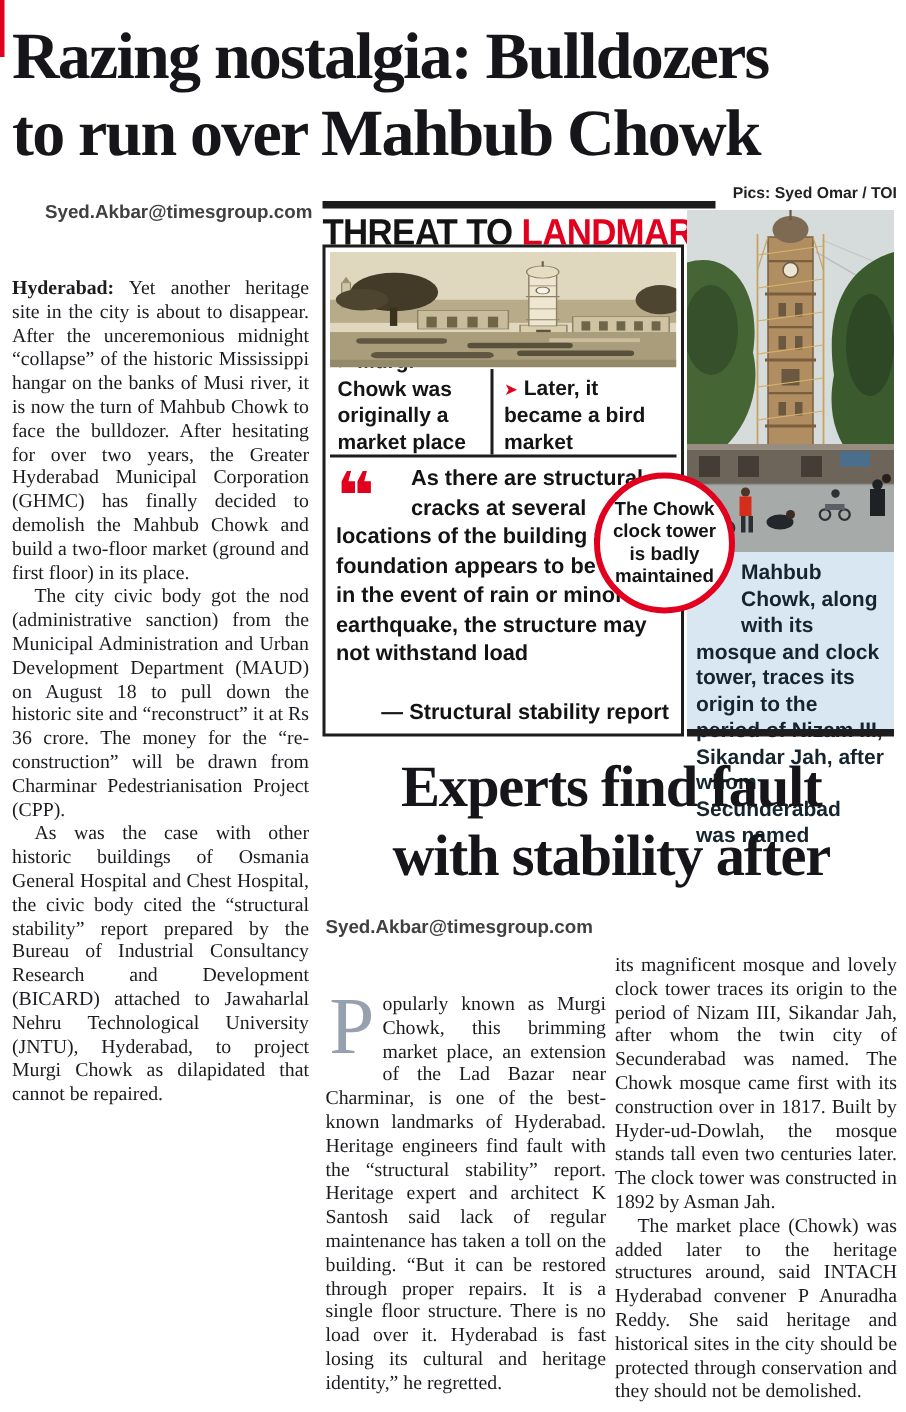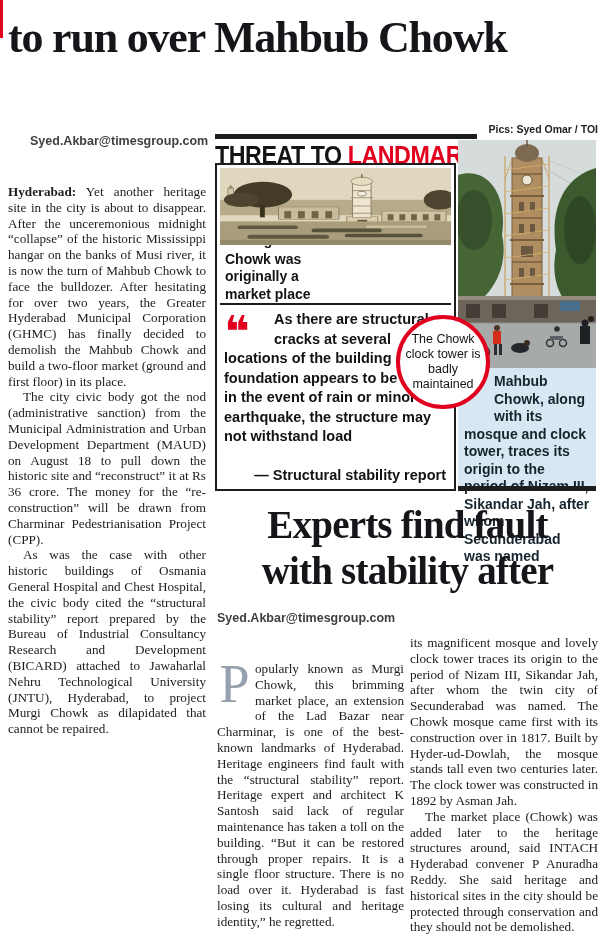--- a/index.html
+++ b/index.html
@@ -77,21 +77,21 @@
   .qmark {
     float:left; width:50px; height:36px; color:#e1001e;
     font-family:"DejaVu Sans",sans-serif; font-size:44px; line-height:44px;
   }
   .qattr { text-align:right; font-size:14.5px; margin-top:19px; }
 
   .circle {
     position:absolute; left:396px; top:315px; width:94px; height:94px; z-index:6;
     background:#fff; border:4px solid #e1001e; border-radius:50%;
     display:flex; align-items:center; justify-content:center; text-align:center;
-    font-family:"Liberation Sans",sans-serif; font-weight:normal; font-size:12.5px;
+    font-family:"Liberation Sans",sans-serif; font-weight:bold; font-size:12.5px;
     line-height:15px; color:#141414; padding:2px; box-sizing:border-box;
   }
 
   .photo2 { position:absolute; left:458px; top:140px; width:138px; height:228px; overflow:hidden; }
   .photo2 svg { display:block; width:100%; height:100%; }
   .photo2cap {
     position:absolute; left:458px; top:368px; width:138px; height:118px; box-sizing:border-box;
     background:#d8e7f2; padding:5px 6px 0 6px; font-family:"Liberation Sans",sans-serif;
     font-weight:bold; font-size:14px; line-height:17.5px; color:#16242e;
   }
@@ -105,20 +105,21 @@
   }
 </style>
 </head>
 <body>
 
 <div class="page">
 
   <div class="redmark"></div>
 
   <div class="h1">
+    <div>Razing nostalgia: Bulldozers</div>
     <div>to run over Mahbub Chowk</div>
   </div>
 
   <div class="credit">Pics: Syed Omar / TOI</div>
   <div class="byline byline1">Syed.Akbar@timesgroup.com</div>
 
   <div class="bodycol leftcol">
     <p><span class="lead-label">Hyderabad:</span><span> Yet another heritage site in the city is about to disappear. After the unceremonious midnight “collapse” of the historic Mississippi hangar on the banks of Musi river, it is now the turn of Mahbub Chowk to face the bulldozer. After hesitating for over two years, the Greater Hyderabad Municipal Corporation (GHMC) has finally decided to demolish the Mahbub Chowk and build a two-floor market (ground and first floor) in its place.</span></p>
     <p class="ind">The city civic body got the nod (administrative sanction) from the Municipal Administration and Urban Development Department (MAUD) on August 18 to pull down the historic site and “reconstruct” it at Rs 36 crore. The money for the “re-construction” will be drawn from Charminar Pedestrianisation Project (CPP).</p>
     <p class="ind">As was the case with other historic buildings of Osmania General Hospital and Chest Hospital, the civic body cited the “structural stability” report prepared by the Bureau of Industrial Consultancy Research and Development (BICARD) attached to Jawaharlal Nehru Technological University (JNTU), Hyderabad, to project Murgi Chowk as dilapidated that cannot be repaired.</p>
@@ -164,20 +165,21 @@
         <rect x="94" y="118" width="72" height="7" rx="3" fill="#57503a"></rect>
         <rect x="28" y="130" width="84" height="8" rx="4" fill="#5f5740"></rect>
         <rect x="150" y="112" width="62" height="5" fill="#c9bd9c"></rect>
         <rect x="128" y="128" width="80" height="7" rx="3" fill="#57503a"></rect>
         <rect x="0" y="140" width="237" height="10" fill="#948968"></rect>
       </svg>
     </div>
 
     <div class="caps">
       <div class="cap cap1"><span class="arrow">➤</span> <span>Murgi Chowk was originally a market place</span></div>
+      <div class="cap cap2"><span class="arrow">➤</span> <span>Later, it became a bird market</span></div>
     </div>
 
     <div class="quote">
       <span class="qmark">❝</span>
       <span>As there are structural cracks at several locations of the building and foundation appears to be weak, in the event of rain or minor earthquake, the structure may not withstand load</span>
       <div class="qattr">— Structural stability report</div>
     </div>
   </div>
 
   <div class="circle">

